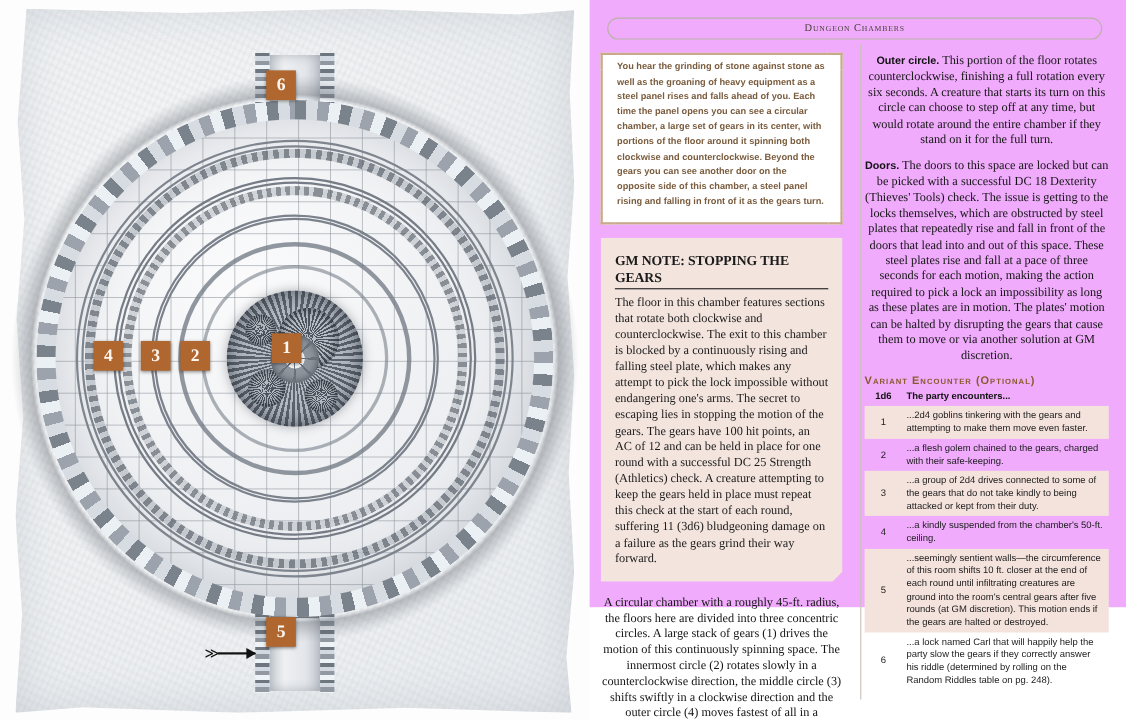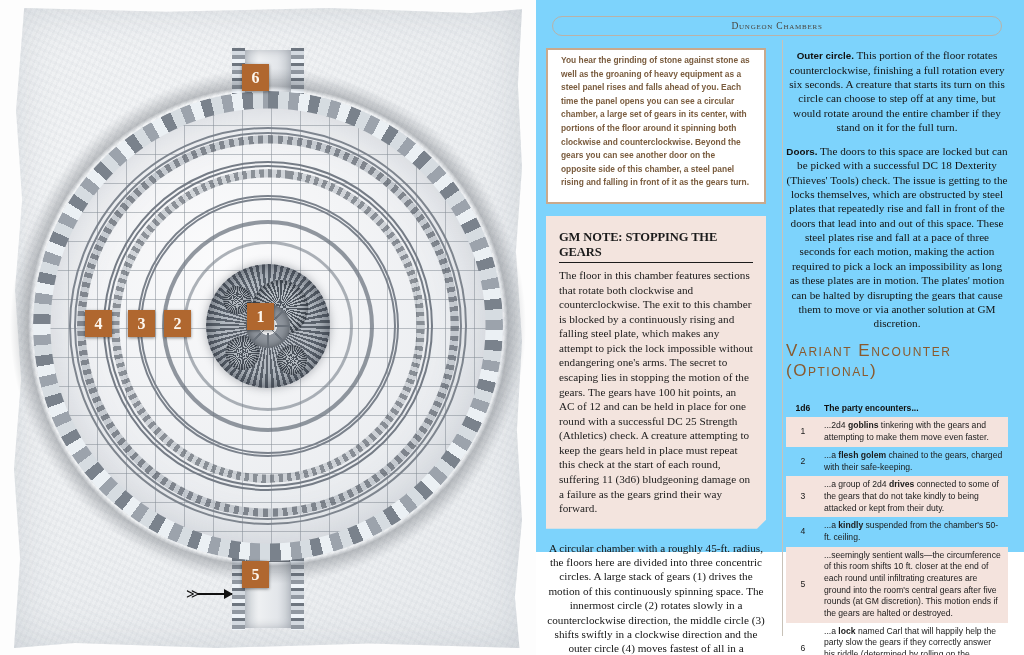--- a/index.html
+++ b/index.html
@@ -213,21 +213,21 @@
   }
   .entry-arrow .shaft::after {
     content:""; position:absolute; right:-1px; top:-4px;
     border-left:9px solid #111; border-top:5px solid transparent; border-bottom:5px solid transparent;
   }
 
   
   .text-page {
     position: relative;
     width: 488px; height: 552px;
-    background:#7dd3fc;
+    background:#f0abfc;
     padding: 14px 16px 0 10px;
   }
 
   .running-head {
     position:relative;
     height: 20px;
     margin: 2px 6px 0 6px;
     border: 1px solid #b9b2a8;
     border-radius: 10px;
     display:flex; align-items:center; justify-content:center;
@@ -318,42 +318,42 @@
     color:#141414;
     margin-bottom: 9px;
     text-align:center;
   }
   .run-in { font-family:"Liberation Sans", sans-serif; font-weight:700; font-size:9.8px; color:#111; }
 
   
   .var-head {
     font-family:"Liberation Sans", sans-serif;
     font-variant: small-caps;
-    font-size: 17px;
+    font-size: 10px;
     letter-spacing:.09em;
     color:#8a5a2e;
-    font-weight:400;
-    margin: 10px 0 21px;
+    font-weight:700;
+    margin: 10px 0 2px;
   }
   table.var {
     width:100%; border-collapse:collapse;
     font-family:"Liberation Sans", sans-serif;
     font-size: 8.6px;
     line-height:1.36;
     color:#1b1b1b;
   }
   table.var th {
     font-weight:700; text-align:left; padding: 1px 4px 3px;
     color:#111;
   }
   table.var th.c1 { width: 34px; text-align:center; }
   table.var td { padding: 3px 4px; vertical-align: middle; }
   table.var td.c1 { width:34px; text-align:center; }
   table.var tr.alt { background:#f4e3dd; }
-  table.var b { font-weight:700; }
+  table.var b { font-weight:400; }
 
   .footer {
     position:absolute; right: 18px; bottom: 12px;
     display:flex; align-items:baseline; gap: 7px;
   }
   .footer .ftitle {
     font-variant: small-caps;
     font-size: 9.4px;
     letter-spacing:.03em;
     color:#2b2b2b;

